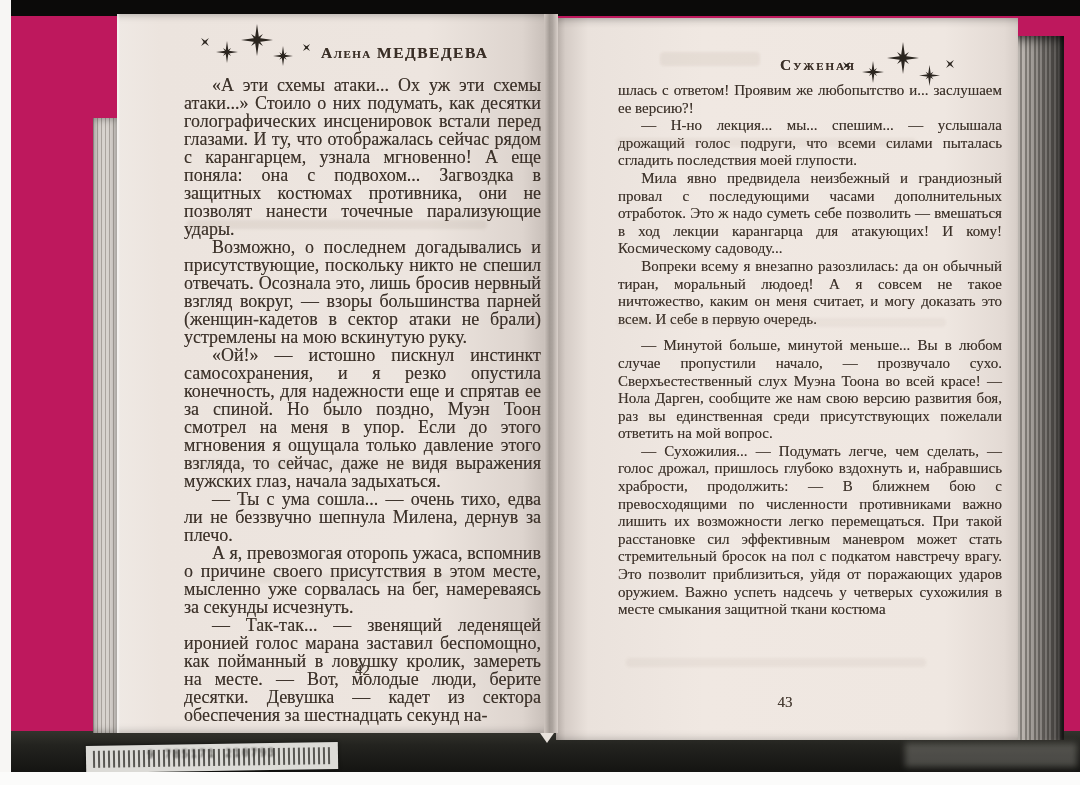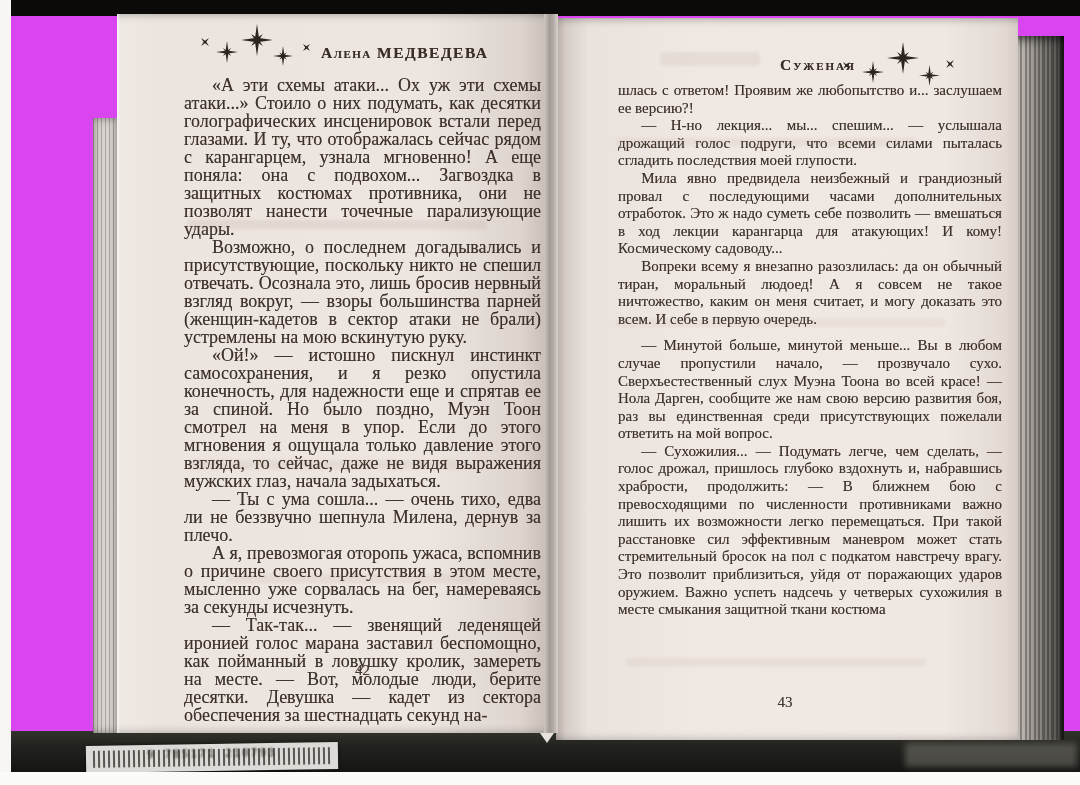--- a/index.html
+++ b/index.html
@@ -1,18 +1,18 @@
 <!DOCTYPE html>
 <html lang="ru"><head>
 <meta charset="utf-8">
 <style>
   html,body{margin:0;padding:0;background:#000;}
   .photo{
     position:relative;width:1080px;height:785px;overflow:hidden;
-    background:#d946ef;
+    background:#be185d;
     font-family:"Liberation Serif","DejaVu Serif",serif;
   }
   
   .strip-left{position:absolute;left:0;top:0;width:11px;height:774px;background:#f7f6f4;}
   .strip-bottom{position:absolute;left:0;top:772px;width:1080px;height:13px;background:#fbfbfa;}
   .top-shadow{position:absolute;left:11px;top:0;width:1069px;height:16px;background:#0b0a09;}
 
   
   .book-bottom{
     position:absolute;left:0;top:731px;width:1080px;height:41px;

